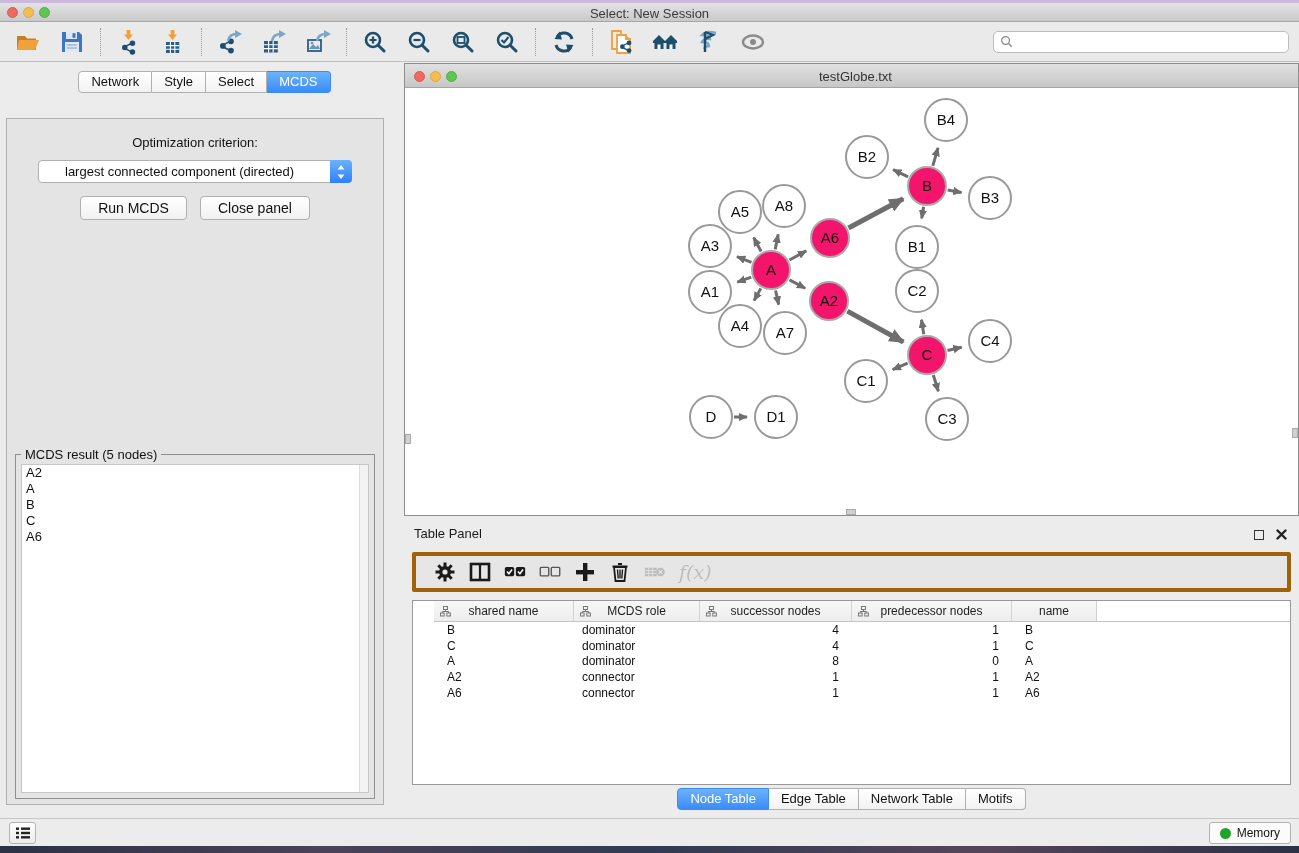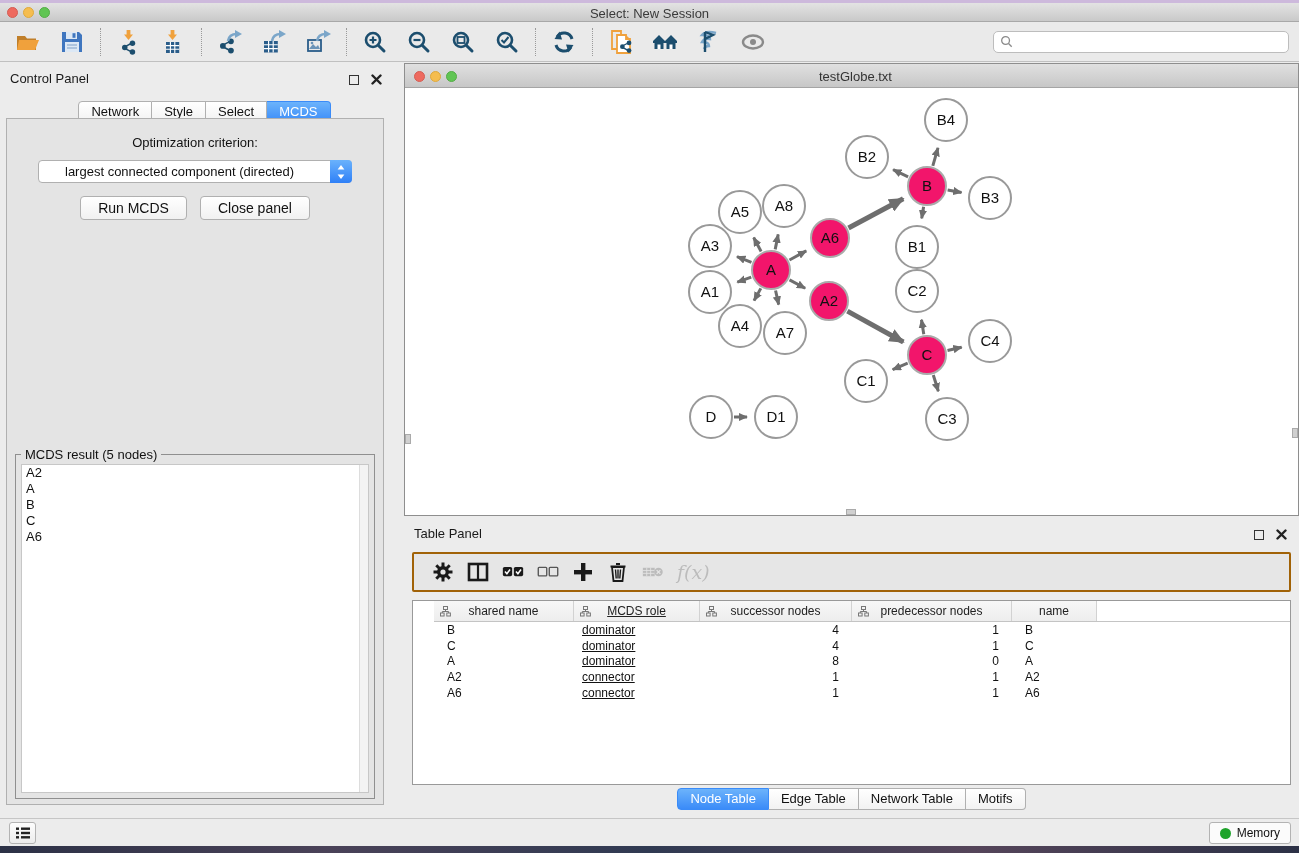--- a/index.html
+++ b/index.html
@@ -77,36 +77,36 @@
   .net-titlebar .title { position:absolute; left:8px; right:0; top:5px; text-align:center; font-size:13px; color:#333; }
   .net-titlebar .lights { top:7px; left:9px; }
   .net-canvas { position:absolute; left:0; top:24px; right:0; bottom:0; background:#fff; overflow:hidden; }
   .scroll-dot-left { position:absolute; left:0px; top:346px; width:6px; height:10px; background:#d0d0d0; border:1px solid #aaa; }
   .scroll-dot-right { position:absolute; right:0px; top:340px; width:6px; height:10px; background:#d0d0d0; border:1px solid #aaa; }
   .scroll-dot-bottom { position:absolute; left:441px; bottom:0px; width:10px; height:6px; background:#d0d0d0; border:1px solid #aaa; }
 
   
   .table-panel { position:absolute; left:404px; top:518px; width:895px; height:297px; background:#ececec; }
   .tp-toolbar { position:absolute; left:8px; right:8px; top:34px; height:40px; background:#e6e6e6;
-      border:2px solid #a16207; border-radius:2px; display:flex; align-items:center; padding-left:18px; gap:13px; }
+      border:4px solid #a16207; border-radius:2px; display:flex; align-items:center; padding-left:18px; gap:13px; }
   .ttbtn { display:flex; align-items:center; justify-content:center; cursor:default; }
   .ttbtn svg { width:22px; height:22px; }
   .ttbtn.disabled { opacity:.55; }
   .fx-label { font-family:"DejaVu Serif","Liberation Serif",serif; font-style:italic; font-size:19px; color:#9a9a9a; }
 
   .data-table { position:absolute; left:8px; right:8px; top:82px; height:185px; background:#fff;
       border:1px solid #999; overflow:hidden;padding-left:21px; }
   .dt-header { display:flex; height:21px; border-bottom:1px solid #c4c4c4; }
   .dt-hcell { position:relative; background:linear-gradient(#f7f7f7,#ededed); border-right:1px solid #d2d2d2;
       display:flex; align-items:center; justify-content:center; font-size:12px; color:#222; cursor:default; }
   .dt-hcell .hicon { position:absolute; left:6px; top:5px; }
   .dt-row { display:flex; height:15.8px; align-items:center; cursor:default; }
   .dt-cell { font-size:12px; color:#111; white-space:nowrap; overflow:hidden; }
   .c0 { width:140px; padding-left:13px; }
-  .c1 { width:126px; padding-left:8px;text-decoration:underline; }
+  .c1 { width:126px; padding-left:8px; }
   .c2 { width:152px; text-align:right; padding-right:13px; }
   .c3 { width:160px; text-align:right; padding-right:13px; }
   .c4 { width:85px; padding-left:13px; }
 
   .tp-tabs { position:absolute; left:0; right:0; top:270px; display:flex; justify-content:center; }
 
   
   .statusbar { position:absolute; left:0; top:818px; width:1299px; height:28px; background:#ececec;
       border-top:1px solid #c6c6c6; }
   .sb-left-btn { position:absolute; left:9px; top:3px; width:27px; height:22px;
@@ -301,31 +301,20 @@
   <div class="search-wrap">
     <svg viewBox="0 0 14 14">
       <circle cx="6" cy="6" r="4.2" fill="none" stroke="#8a8a8a" stroke-width="1.4"></circle>
       <line x1="9.2" y1="9.2" x2="12.6" y2="12.6" stroke="#8a8a8a" stroke-width="1.4"></line>
     </svg>
     <input type="text" placeholder="" style="">
   </div>
 </div>
 
 <div class="control-panel">
-  <div class="panel-header">
-    <span class="ph-title">Control Panel</span>
-    <span class="ph-icons">
-      <span class="ph-float"></span>
-      <span class="ph-close">
-        <svg viewBox="0 0 11 11">
-            <path d="M1.5,1.5 L9.5,9.5 M9.5,1.5 L1.5,9.5" stroke="#222" stroke-width="2.4" stroke-linecap="round"></path>
-          </svg>
-      </span>
-    </span>
-  </div>
   <div class="seg-tabs cp-tabs" id="cp-tabs">
       <div class="seg-tab">Network</div>
       <div class="seg-tab">Style</div>
       <div class="seg-tab">Select</div>
       <div class="seg-tab active">MCDS</div>
     </div>
   <div class="cp-body">
     <div class="opt-label">Optimization criterion:</div>
     <div class="dropdown">
       <span class="dd-text">largest connected component (directed)</span>

